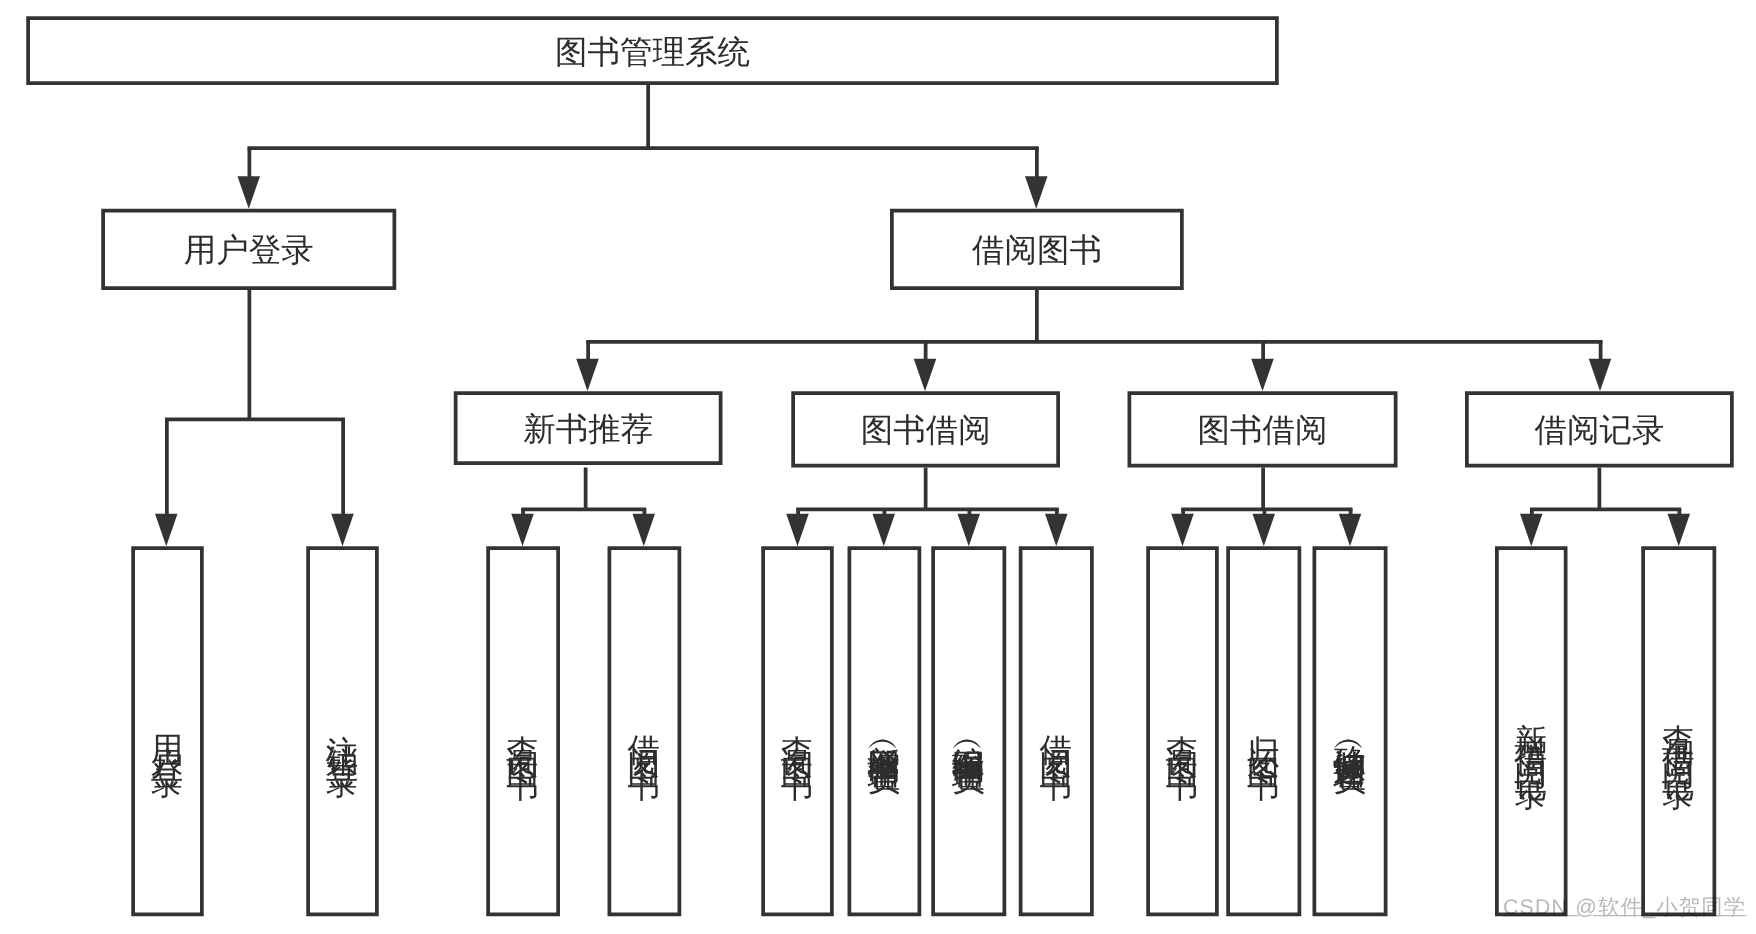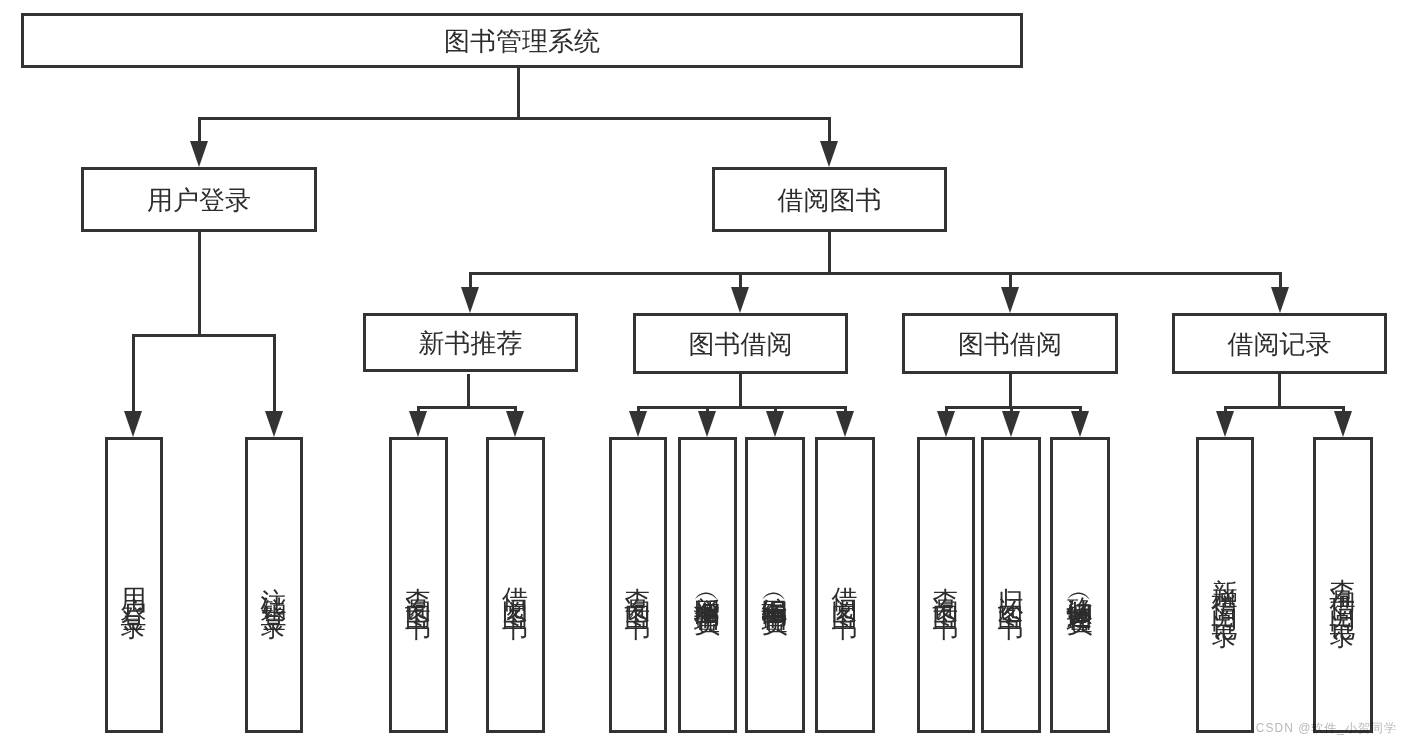--- a/index.html
+++ b/index.html
@@ -43,26 +43,27 @@
     width: 0;
     height: 0;
     border-left: 9px solid transparent;
     border-right: 9px solid transparent;
     border-top: 26px solid var(--stroke, #333333);
   }
   #watermark {
     position: absolute;
     right: 8px;
     bottom: 10px;
-    font-size: 12px;
+    font-size: 17px;
     letter-spacing: 1px;
     color: var(--wm, #b9b9b9);
     mix-blend-mode: multiply;
     z-index: 50;
     pointer-events: none;
+    text-decoration: underline;
   }
 </style>
 </head>
 <body>
 
 <div id="stage">
   <div id="watermark">CSDN @软件_小贺同学</div>
 <div class="node horiz" style="left: 21px; top: 13px; width: 1002px; height: 55px;">图书管理系统</div>
     <div class="node horiz" style="left: 81px; top: 167px; width: 236px; height: 65px;">用户登录</div>
     <div class="node horiz" style="left: 712px; top: 167px; width: 235px; height: 65px;">借阅图书</div>

